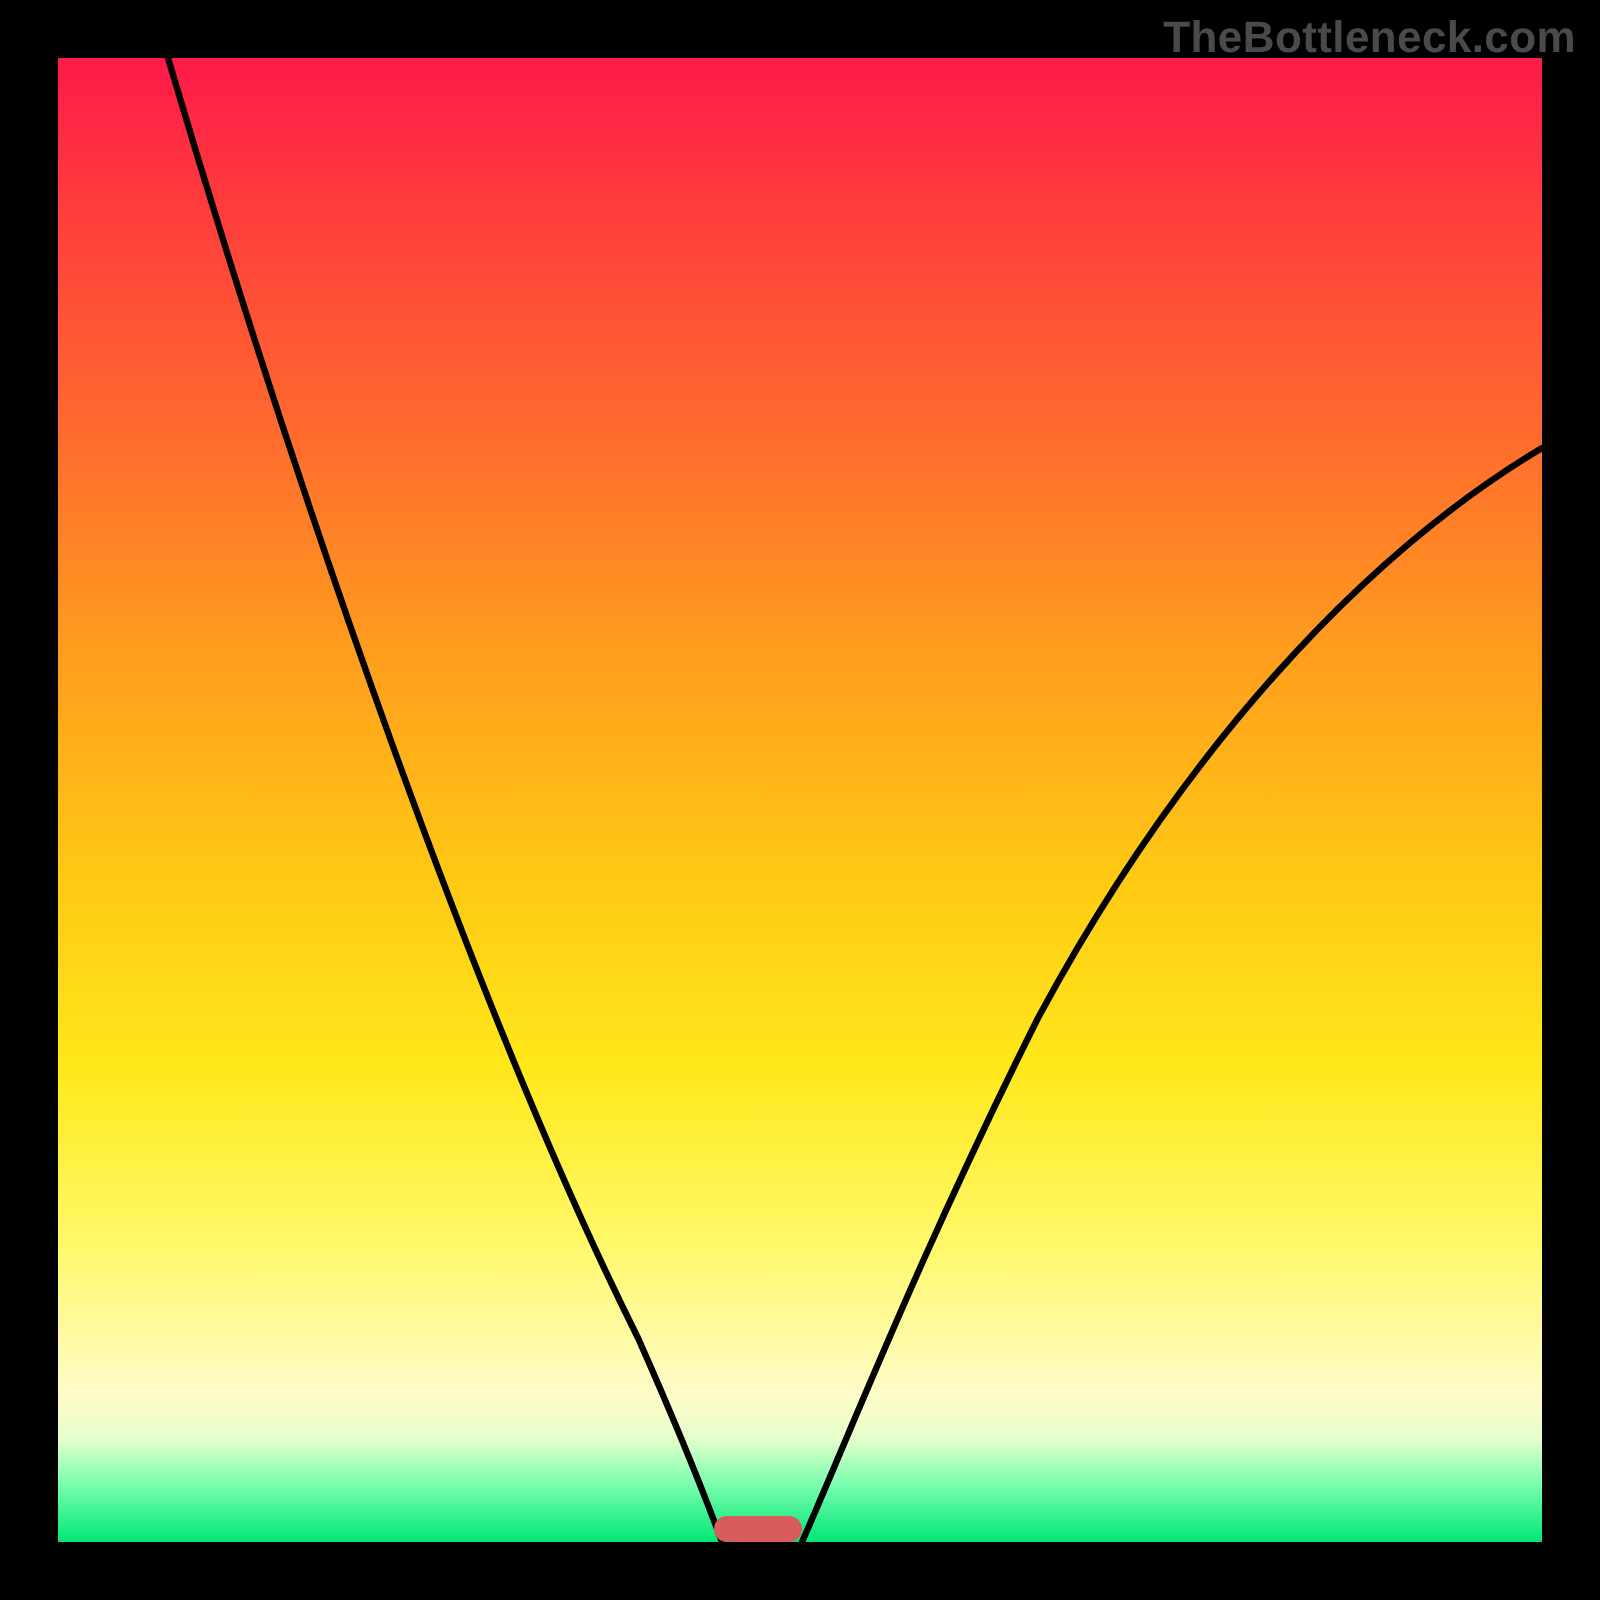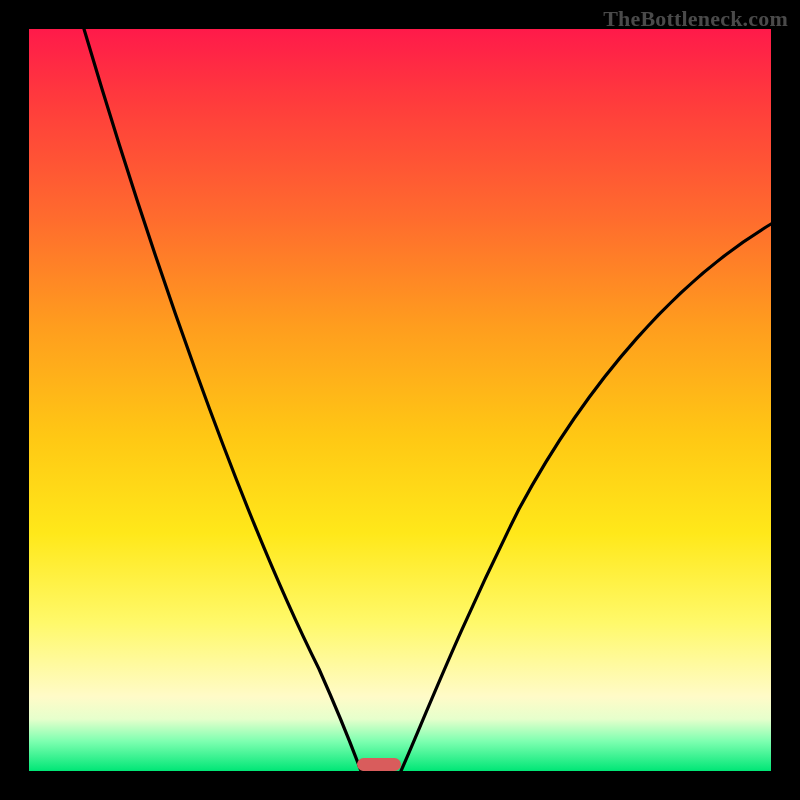--- a/index.html
+++ b/index.html
@@ -7,21 +7,21 @@
   .frame {
     position: relative;
     width: 800px;
     height: 800px;
     background: #000;
   }
   .watermark {
     position: absolute;
     top: 6px;
     right: 12px;
-    font-family: Liberation Serif, serif;
+    font-family: Liberation Sans, sans-serif;
     font-size: 22px;
     font-weight: 600;
     color: #4a4a4a;
     letter-spacing: 0.2px;
     z-index: 10;
   }
   .plot-area {
     position: absolute;
     left: 29px;
     top: 29px;

